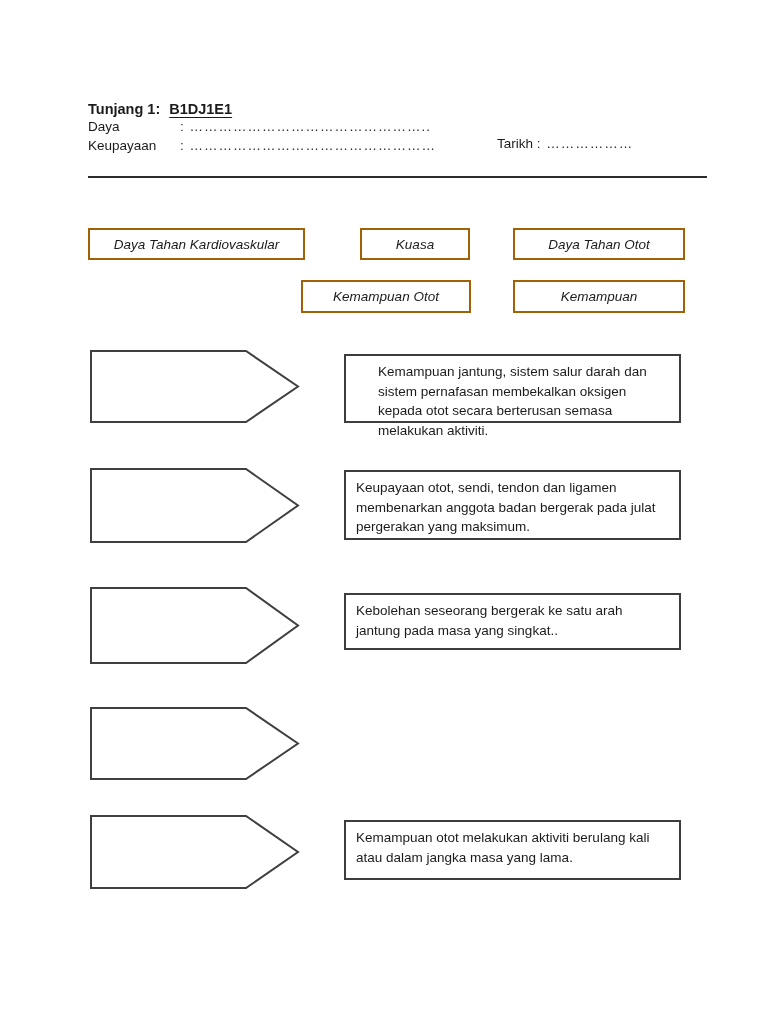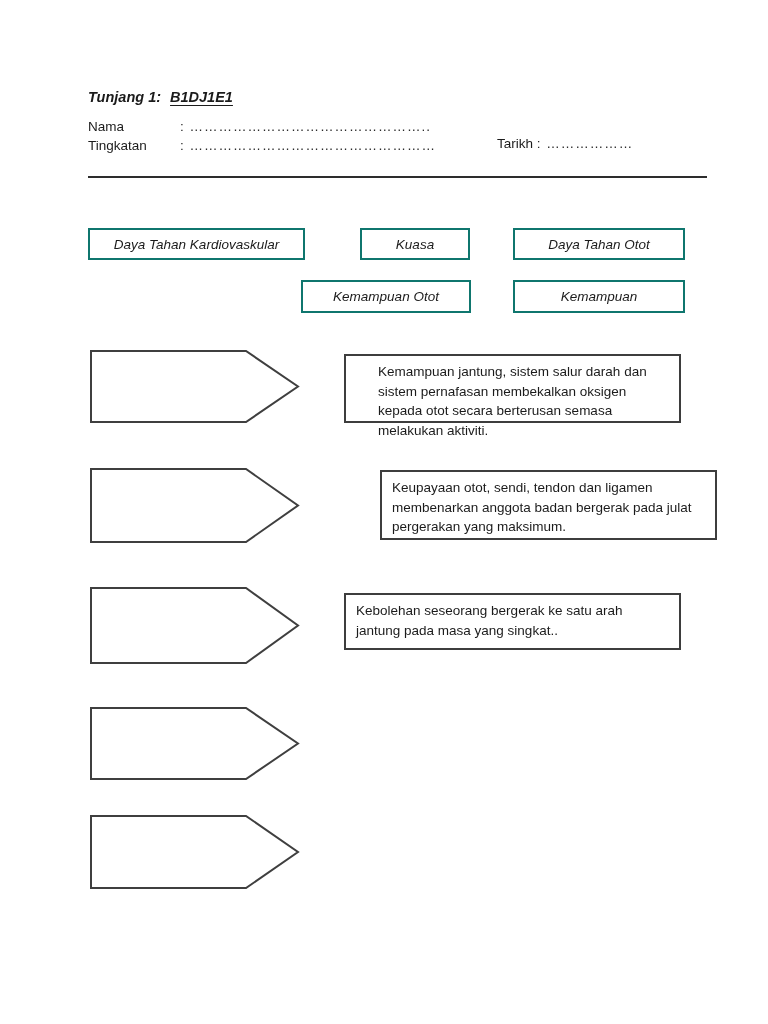--- a/index.html
+++ b/index.html
@@ -7,40 +7,40 @@
     position:relative;
     width:768px;height:1024px;
     background:#ffffff;
     font-family:"Liberation Sans","DejaVu Sans",sans-serif;
     color:#1b1b1b;
     overflow:hidden;
   }
   .abs{position:absolute;}
 
   
-  .title{left:88px;top:89px;font-size:14.5px;font-weight:bold;font-style:italic;}
+  .title{left:88px;top:101px;font-size:14.5px;font-weight:bold;}
   .title .code{margin-left:9px;text-decoration:underline;text-underline-offset:3px;}
   .fieldrow{font-size:13.5px;}
   .nama-label{left:88px;top:119px;}
   .nama-value{left:180px;top:119px;letter-spacing:1px;color:#2a2a2a;}
   .tingkatan-label{left:88px;top:138px;}
   .tingkatan-value{left:180px;top:138px;letter-spacing:1px;color:#2a2a2a;}
   .tarikh{left:497px;top:136px;}
   .tarikh .dots{letter-spacing:1px;color:#2a2a2a;}
 
   .divider{left:88px;top:176px;width:619px;height:0;border-top:2px solid #2d2d2d;}
 
   .instruction{
     left:88px;top:183px;width:592px;
     font-style:italic;font-size:13.5px;line-height:19px;
   }
 
   
   .opt{
-    border:2px solid #0f766e;
+    border:2px solid #a16207;
     display:flex;align-items:center;justify-content:center;
     font-style:italic;font-size:13.5px;
     box-sizing:border-box;background:#fff;
     text-align:center;
   }
   .opt1{left:88px;top:228px;width:217px;height:32px;}
   .opt2{left:360px;top:228px;width:110px;height:32px;}
   .opt3{left:513px;top:228px;width:172px;height:32px;}
   .opt4{left:90px;top:280px;width:171px;height:33px;}
   .opt5{left:301px;top:280px;width:170px;height:33px;}
@@ -57,38 +57,38 @@
 
   
   .def{
     border:2px solid #3d3d3d;
     width:337px;
     box-sizing:border-box;background:#fff;
     font-size:13.5px;line-height:19.5px;
     padding:6px 10px 0 10px;
   }
   .def1{left:344px;top:354px;height:69px;padding-left:32px;}
-  .def2{left:344px;top:470px;height:70px;margin-left:36px;}
+  .def2{left:344px;top:470px;height:70px;}
   .def3{left:344px;top:593px;height:57px;}
   .def4{left:344px;top:708px;height:67px;}
   .def5{left:344px;top:820px;height:60px;}
 </style>
 </head>
 <body>
 
 <div class="page">
 
   <div class="abs title">
     <span>Tunjang 1:</span><span class="code">B1DJ1E1</span>
   </div>
 
-  <div class="abs fieldrow nama-label">Nama</div>
+  <div class="abs fieldrow nama-label">Daya</div>
   <div class="abs fieldrow nama-value">: …………………………………………..</div>
 
-  <div class="abs fieldrow tingkatan-label">Tingkatan</div>
+  <div class="abs fieldrow tingkatan-label">Keupayaan</div>
   <div class="abs fieldrow tingkatan-value">: ……………………………………………</div>
 
   <div class="abs fieldrow tarikh">
     <span>Tarikh</span>
     <span class="dots">: ………………</span>
   </div>
 
   <div class="abs divider"></div>
 
 
@@ -123,14 +123,15 @@
     <svg viewBox="0 0 210 75" preserveAspectRatio="none">
       <polygon points="1,1 156,1 208,37.5 156,74 1,74" fill="#ffffff" stroke="#3f3f3f" stroke-width="2"></polygon>
     </svg>
   </div>
 
   <div class="abs arrow ar5">
     <svg viewBox="0 0 210 75" preserveAspectRatio="none">
       <polygon points="1,1 156,1 208,37.5 156,74 1,74" fill="#ffffff" stroke="#3f3f3f" stroke-width="2"></polygon>
     </svg>
   </div>
+  <div class="abs def def5">Kemampuan otot melakukan aktiviti berulang kali atau dalam jangka masa yang lama.</div>
 
 </div>
 
 </body></html>

